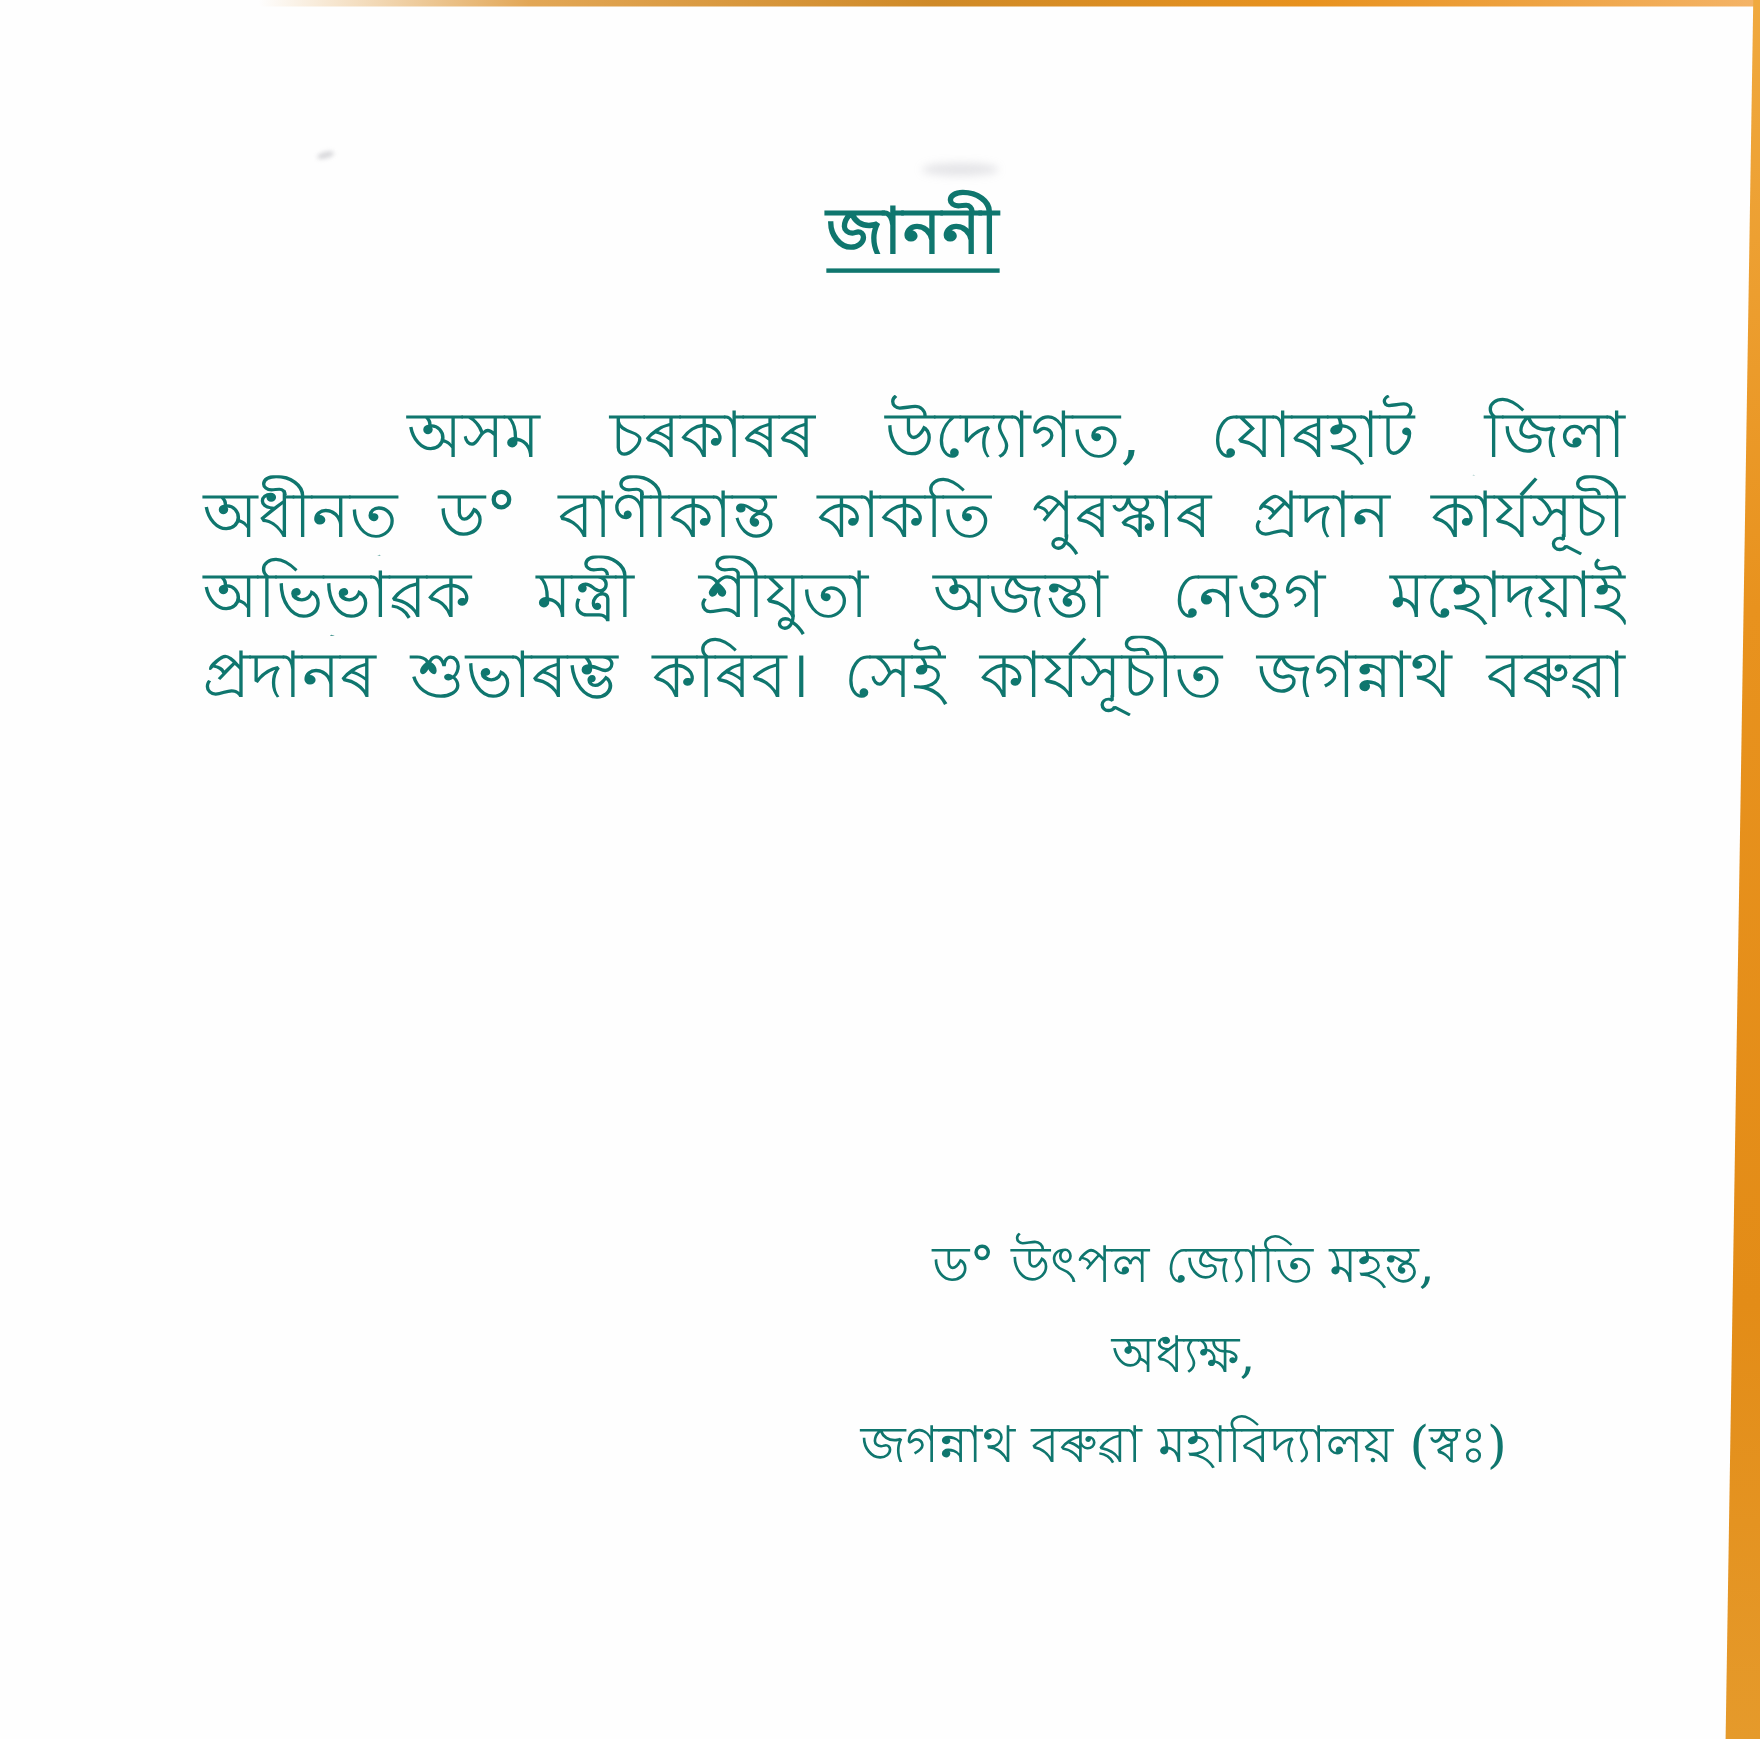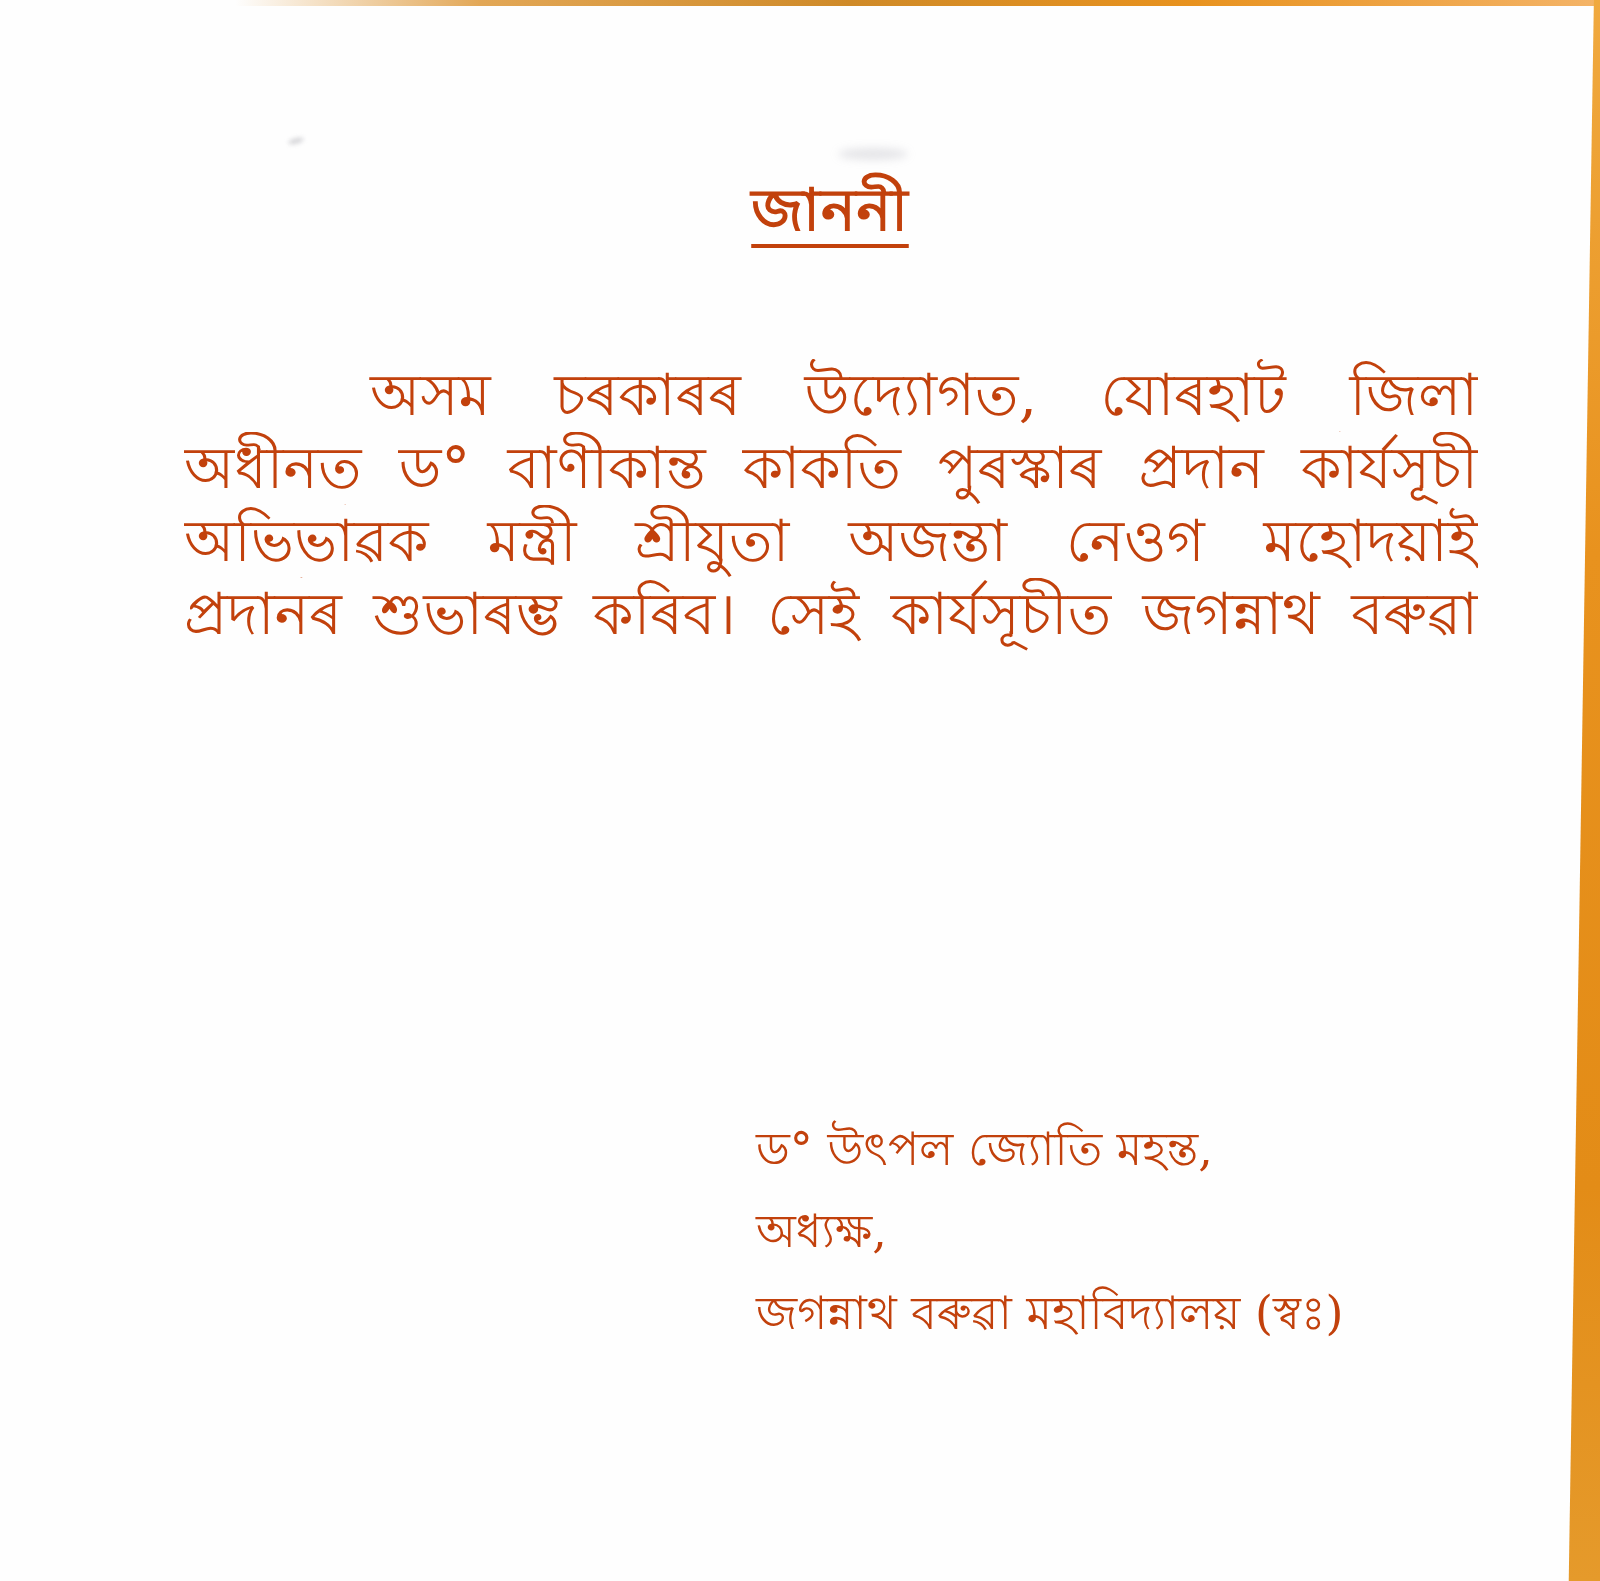--- a/index.html
+++ b/index.html
@@ -7,21 +7,21 @@
     padding: 0;
     background: #ffffff;
   }
   .page {
     position: relative;
     width: 1600px;
     height: 1581px;
     background: #fefefe;
     overflow: hidden;
     font-family: "DejaVu Serif", "Liberation Serif", serif;
-    color: #c2410c;
+    color: #0f766e;
   }
   
   .edge-top {
     position: absolute;
     top: 0;
     left: 235px;
     right: 0;
     height: 6px;
     background: linear-gradient(90deg,
       rgba(232,146,30,0) 0%,
@@ -101,20 +101,21 @@
     text-align-last: left;
   }
   .bold-phrase {
     font-weight: bold;
   }
   .signature-block {
     position: absolute;
     left: 756px;
     top: 1108px;
     width: 640px;
+    text-align: center;
     font-size: 46px;
     line-height: 82px;
   }
 </style>
 </head>
 <body>
 
 <div class="page">
 
   <div class="edge-top"></div>

